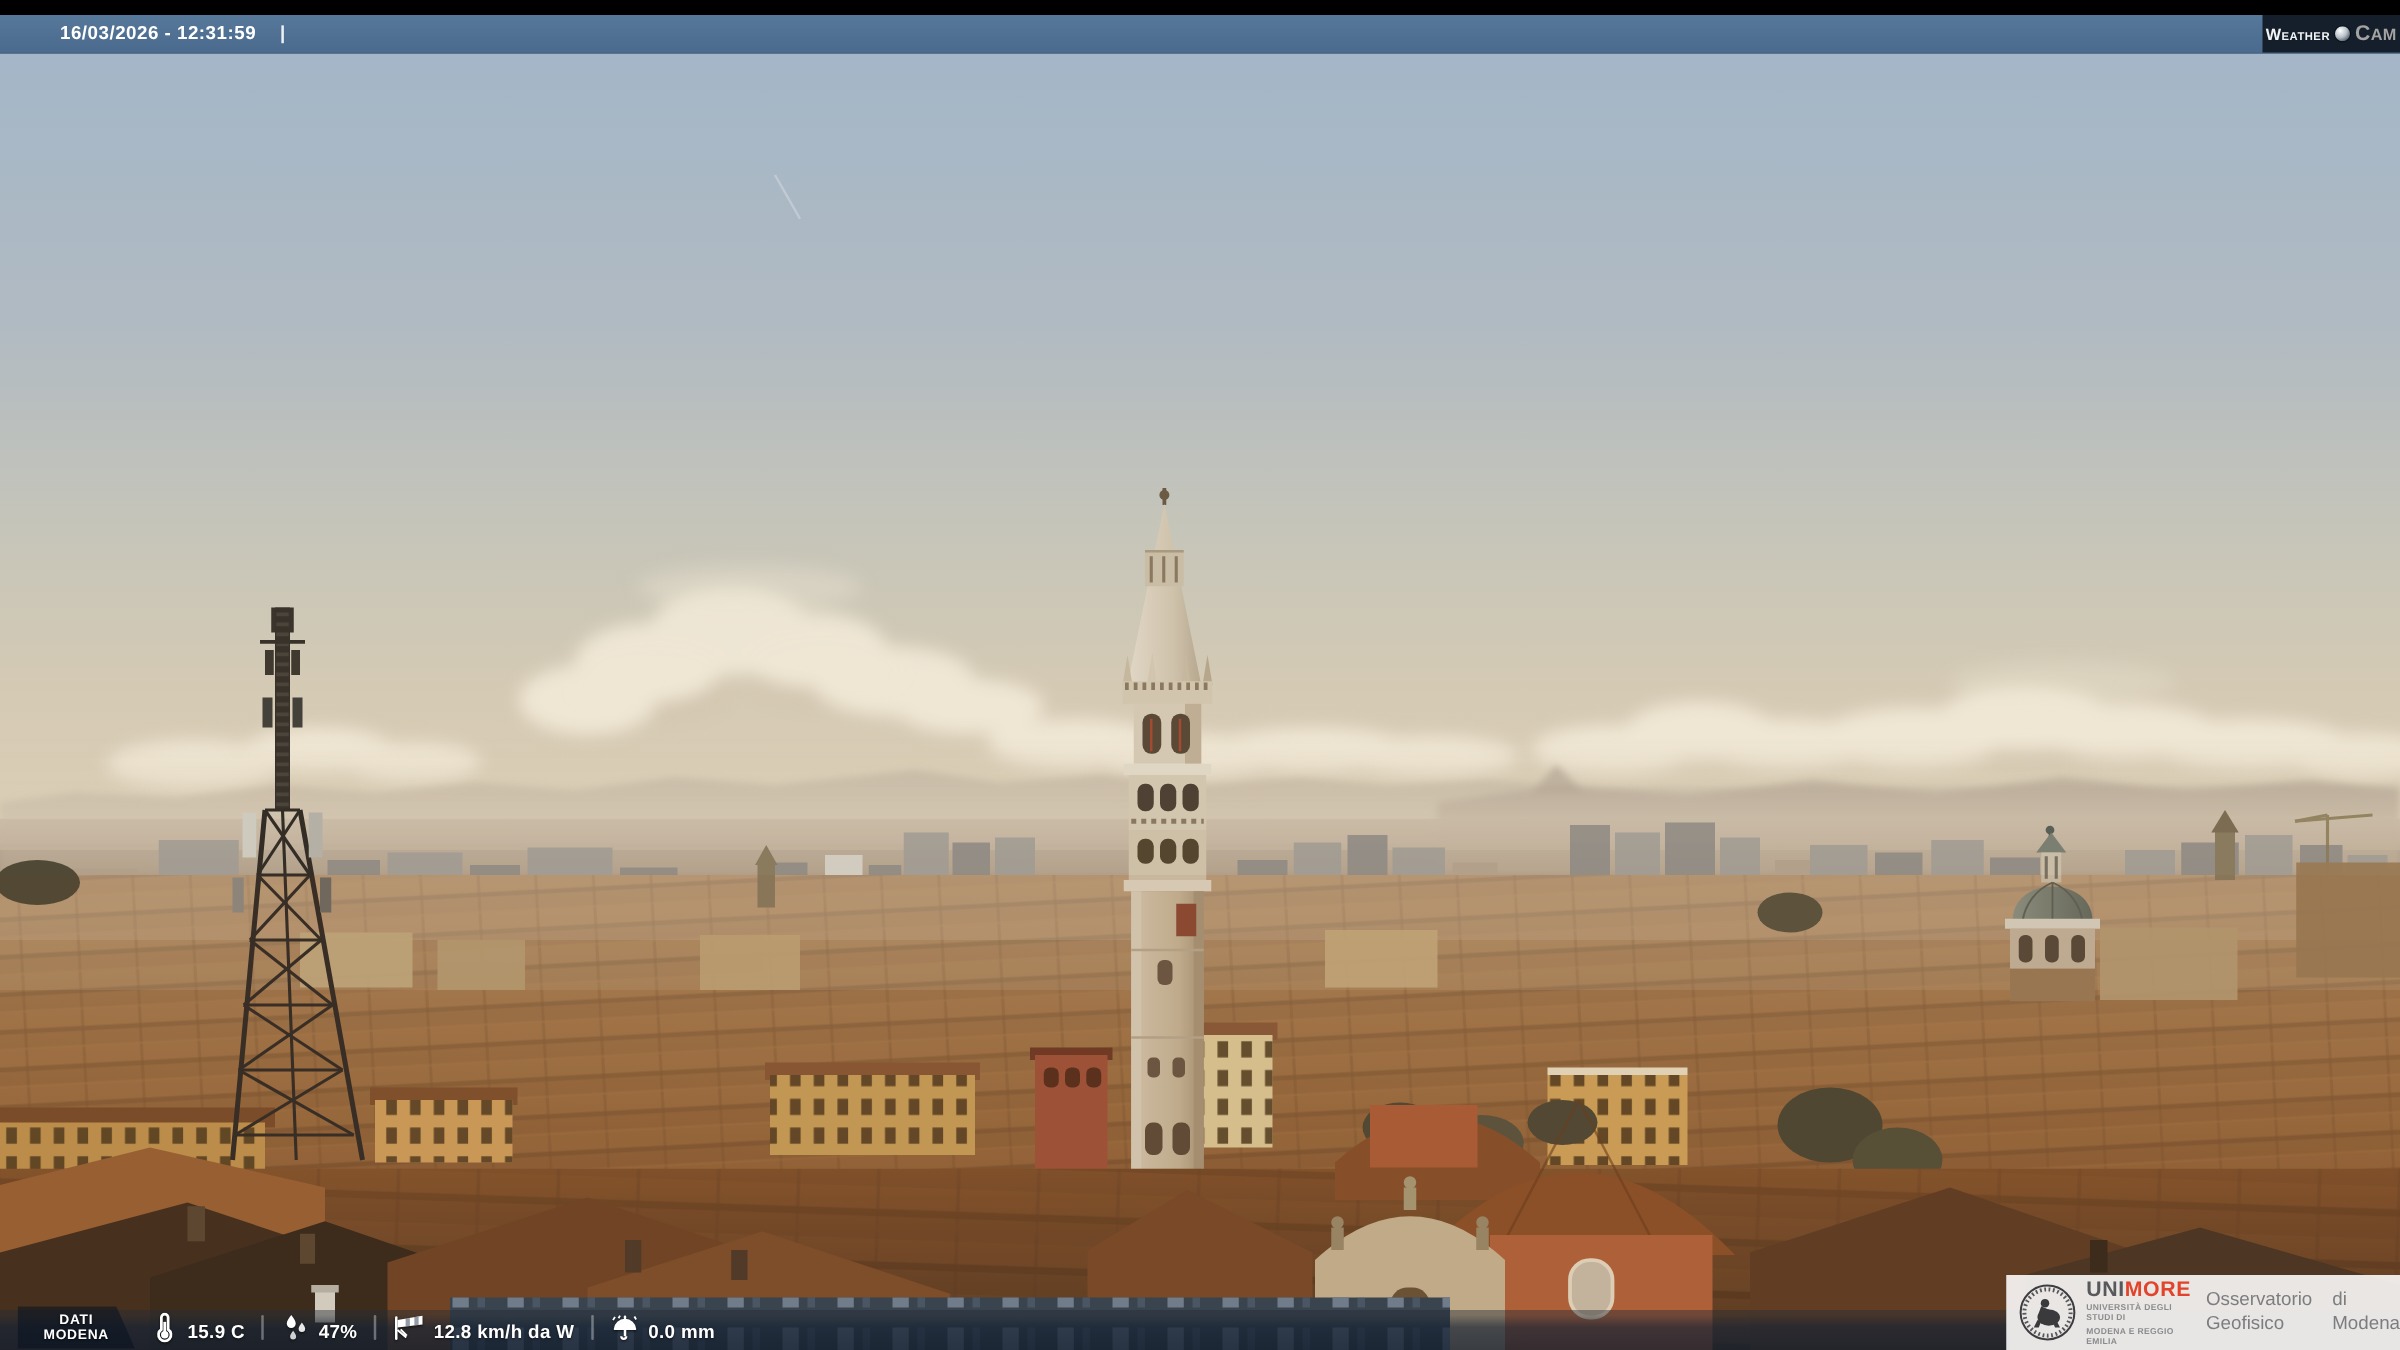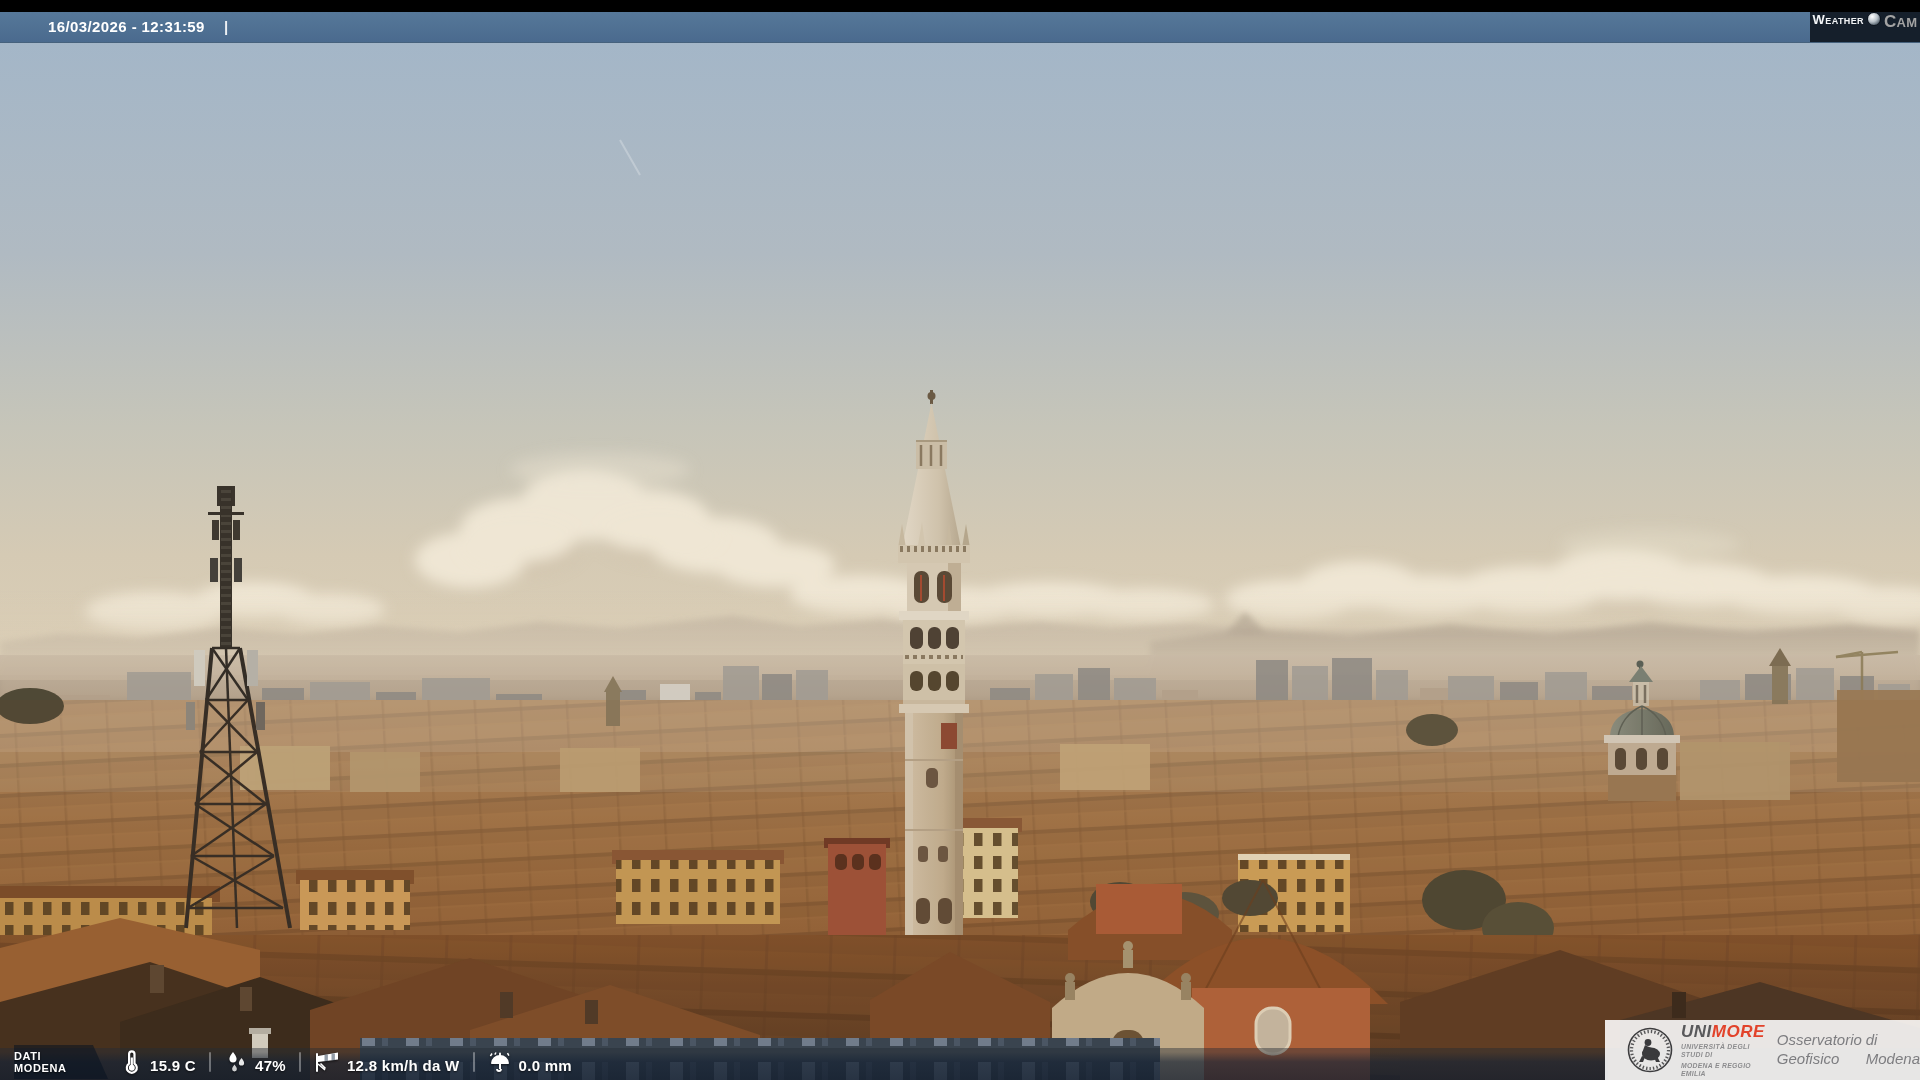--- a/index.html
+++ b/index.html
@@ -9,47 +9,47 @@
   .scene{position:absolute;left:0;top:30px;width:1920px;height:1050px;}
   .scene svg{display:block;}
   
   .top-bar{position:absolute;left:0;top:12px;width:1920px;height:30px;
     background:linear-gradient(#567899,#4a6a8e);
     border-bottom:1px solid rgba(0,0,0,.18);color:#fff;z-index:10;}
   .top-bar .ts{position:absolute;left:48px;top:0;line-height:30px;font-size:15px;font-weight:bold;letter-spacing:.4px;}
   .top-bar .sep{position:absolute;left:224px;top:0;line-height:30px;font-size:15px;font-weight:bold;opacity:.9;}
   .top-bar .title{position:absolute;left:252px;top:0;line-height:30px;font-size:15px;font-weight:bold;letter-spacing:.2px;white-space:nowrap;}
   .wc-box{position:absolute;right:0;top:0;width:110px;height:30px;background:#151f2b;
-    display:flex;justify-content:center;gap:3px;z-index:11;}
+    display:flex;align-items:center;justify-content:center;gap:3px;z-index:11;}
   .wc-w1{display:inline-block;color:#f2f4f6;font-size:9px;font-weight:600;text-transform:uppercase;letter-spacing:.4px;}
   .wc-w1::first-letter{font-size:13px;}
   .wc-w2{display:inline-block;color:#a3a3a3;font-size:13px;font-weight:bold;text-transform:uppercase;letter-spacing:.3px;}
   .wc-w2::first-letter{font-size:17px;}
   .wc-ball{width:12px;height:12px;border-radius:50%;
     background:radial-gradient(circle at 35% 30%,#ffffff,#b9c2c9 45%,#5d6a75 75%,#3a4650);
     border:1px solid #0d141d;}
   
   .scrim{position:absolute;left:0;bottom:0;width:1608px;height:28px;
     background:linear-gradient(rgba(18,32,52,0),rgba(18,32,52,.52) 35%,rgba(14,26,44,.6));z-index:5;}
   .weather-bar{position:absolute;left:14px;bottom:0;height:36px;display:flex;align-items:center;gap:13px;z-index:6;color:#fff;}
   .dati-tab{position:relative;width:94px;height:34px;display:flex;flex-direction:column;
-    align-items:flex-start;justify-content:center;
+    align-items:center;justify-content:center;
     background:rgba(8,18,32,.55);-webkit-clip-path:polygon(0 0,84% 0,100% 100%,0 100%);
     clip-path:polygon(0 0,84% 0,100% 100%,0 100%);}
   .dati-tab span{font-size:11px;font-weight:bold;line-height:12px;letter-spacing:.6px;
     text-shadow:0 1px 2px rgba(0,0,0,.7);}
   .w-item{display:flex;align-items:flex-end;gap:7px;}
   .w-item .w-icon{display:flex;filter:drop-shadow(0 1px 1px rgba(0,0,0,.6));}
   .w-item .w-val{font-size:15px;font-weight:bold;letter-spacing:.3px;white-space:nowrap;
     text-shadow:0 1px 2px rgba(0,0,0,.65);}
   .w-div{width:2px;height:20px;background:rgba(255,255,255,.35);border-radius:1px;}
   
   .unimore-box{position:absolute;right:0;bottom:0;width:315px;height:60px;
     background:rgba(255,255,255,.88);display:flex;align-items:center;gap:8px;
-    padding-left:22px;box-sizing:border-box;z-index:7;font-style:italic;}
+    padding-left:10px;box-sizing:border-box;z-index:7;}
   .seal{flex:0 0 auto;display:flex;}
   .wordmark-col{display:flex;flex-direction:column;line-height:1;}
   .wordmark{font-size:17px;font-weight:bold;letter-spacing:.5px;}
   .wm-uni{color:#59595b;}
   .wm-more{color:#e2432b;}
   .uni-sub{margin-top:3px;font-size:6.8px;color:#8c8c8e;letter-spacing:.3px;line-height:8px;font-weight:bold;}
   .obs-col{margin-left:4px;display:flex;flex-direction:row;line-height:1.25;}
   .obs-col span{font-size:15px;color:#7d7d80;}
 </style>
 </head>

